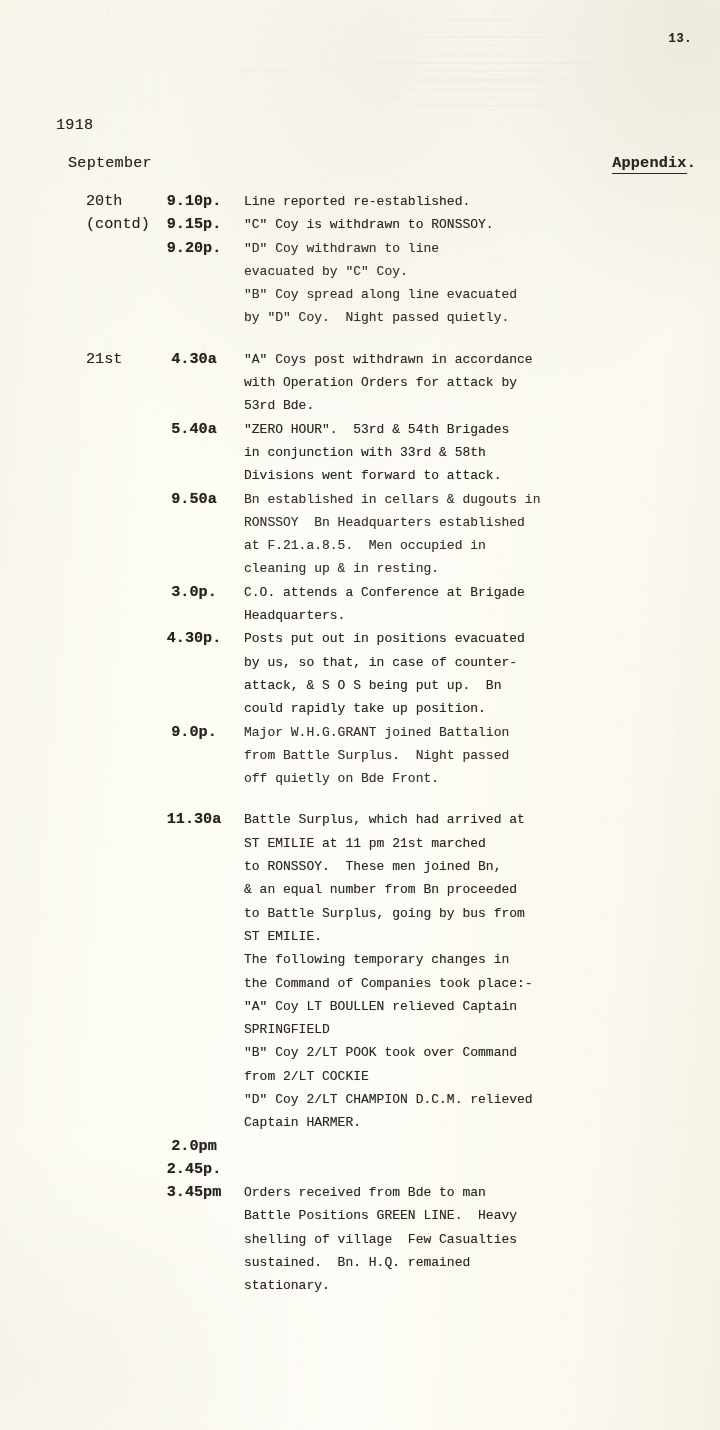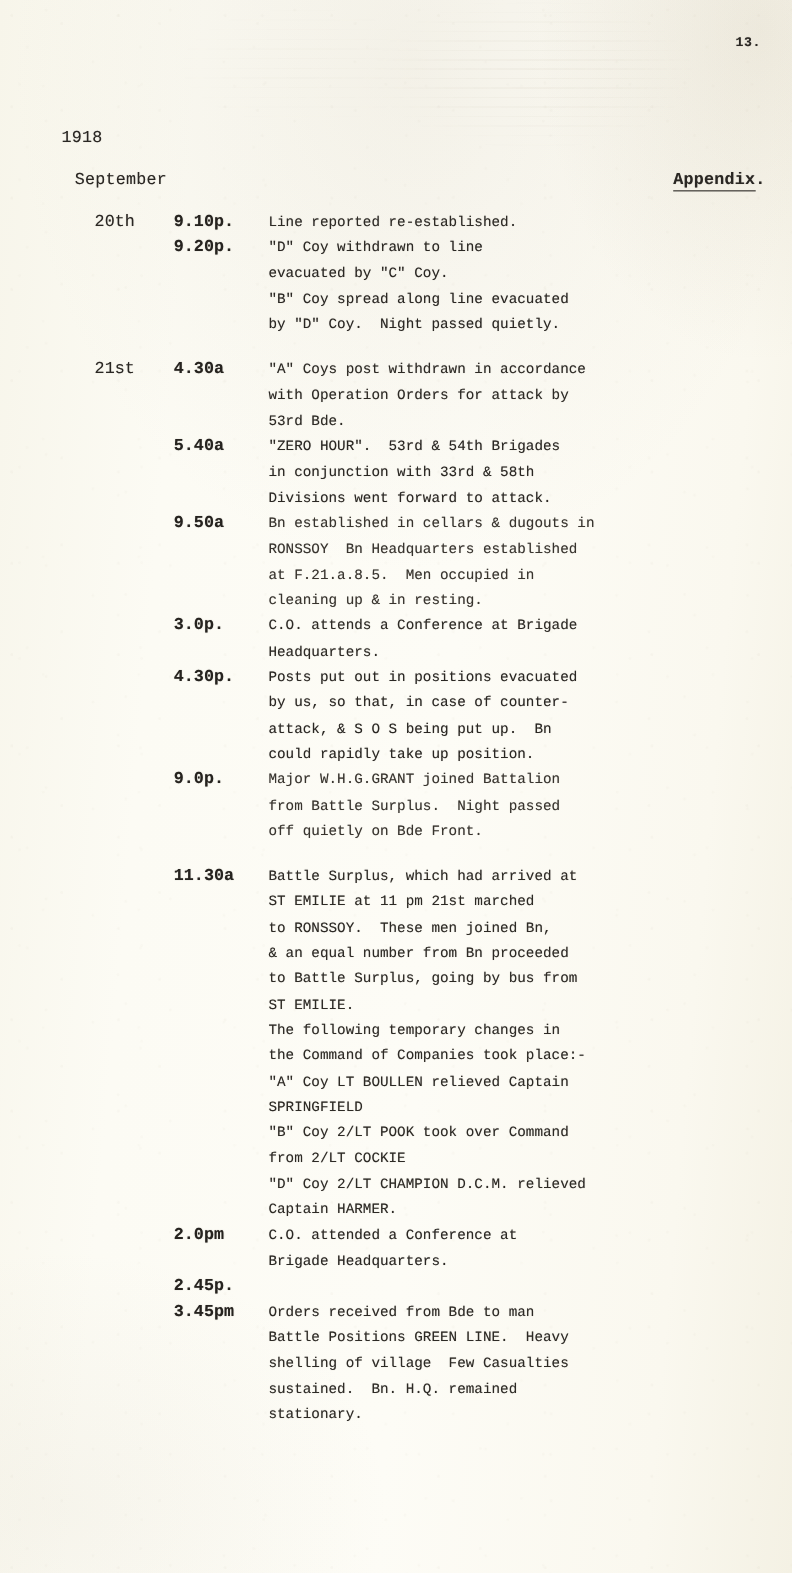--- a/index.html
+++ b/index.html
@@ -135,21 +135,21 @@
     flex: 0 0 72px;
     color: #2a2723;
     font-size: 15.2px;
     line-height: 23.3px;
     white-space: pre;
     text-shadow: 0 0 .7px rgba(42,39,35,.42);
   }
   .time-cell {
     width: 86px;
     flex: 0 0 86px;
-    text-align: left;
+    text-align: center;
     padding-right: 14px;
     box-sizing: border-box;
     font-weight: bold;
     color: #26231f;
     font-size: 15.2px;
     line-height: 23.3px;
     white-space: pre;
     text-shadow: 0 0 .75px rgba(38,35,31,.5);
   }
   .text-cell {
@@ -183,20 +183,25 @@
   <div class="typed" id="month-line">September</div>
 
   <div class="typed" id="appendix-label"><span class="ul">Appendix</span><span>.</span></div>
 
   <div id="entries">
       <div class="day-group">
         <div class="entry-row">
           <div class="date-cell">20th</div>
           <div class="time-cell">9.10p.</div>
           <div class="text-cell">Line reported re-established.</div>
+        </div>
+        <div class="entry-row">
+          <div class="date-cell">(contd)</div>
+          <div class="time-cell">9.15p.</div>
+          <div class="text-cell">"C" Coy is withdrawn to RONSSOY.</div>
         </div>
         <div class="entry-row">
           <div class="date-cell"></div>
           <div class="time-cell">9.20p.</div>
           <div class="text-cell">"D" Coy withdrawn to line
 evacuated by "C" Coy.
 "B" Coy spread along line evacuated
 by "D" Coy.  Night passed quietly.</div>
         </div>
       </div>
@@ -260,22 +265,20 @@
 "A" Coy LT BOULLEN relieved Captain
 SPRINGFIELD
 "B" Coy 2/LT POOK took over Command
 from 2/LT COCKIE
 "D" Coy 2/LT CHAMPION D.C.M. relieved
 Captain HARMER.</div>
         </div>
         <div class="entry-row">
           <div class="date-cell"></div>
           <div class="time-cell">2.0pm</div>
-          <div class="text-cell">C.O. attended a Conference at
-Brigade Headquarters.</div>
         </div>
         <div class="entry-row">
           <div class="date-cell"></div>
           <div class="time-cell">2.45p.</div>
         </div>
         <div class="entry-row">
           <div class="date-cell"></div>
           <div class="time-cell">3.45pm</div>
           <div class="text-cell">Orders received from Bde to man
 Battle Positions GREEN LINE.  Heavy

